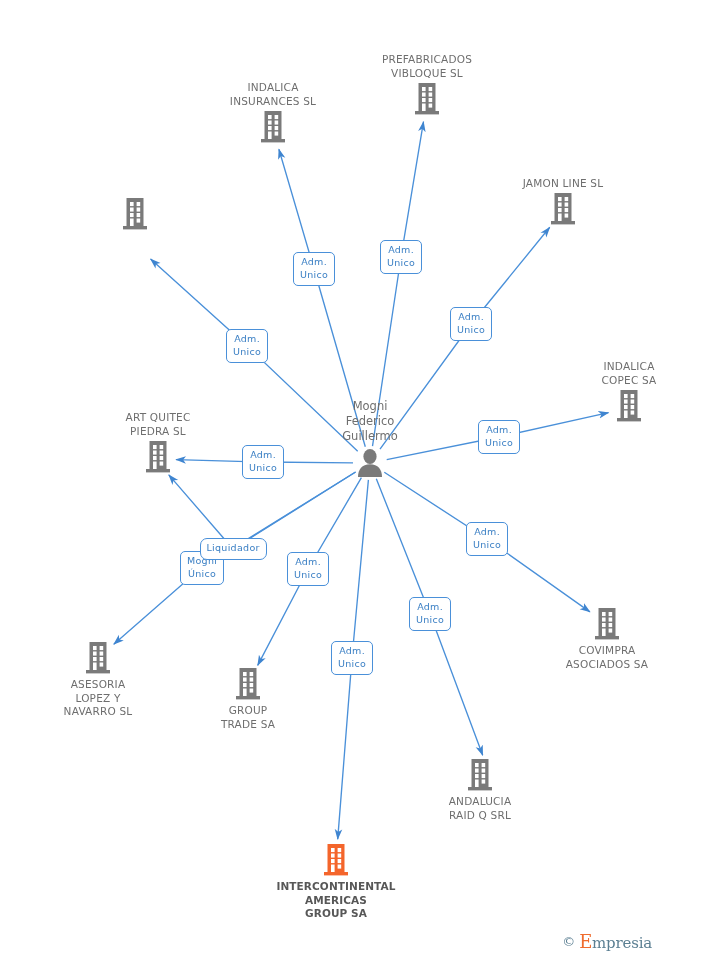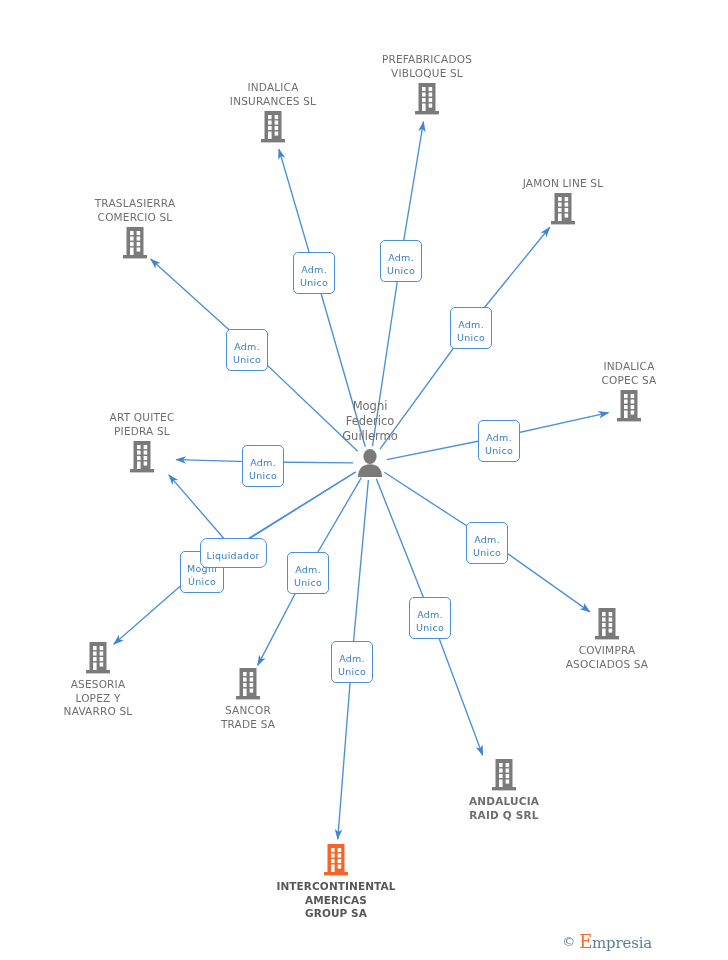--- a/index.html
+++ b/index.html
@@ -72,21 +72,21 @@
     position: absolute;
     box-sizing: border-box;
     background: #ffffff;
     border: 1.3px solid #4a90d9;
     border-radius: 5px;
     color: #3a7fc4;
     font-family: "DejaVu Sans", sans-serif;
     font-size: 9.5px;
     line-height: 12.5px;
     text-align: center;
-    padding: 11px 6px 4px 6px;
+    padding: 3px 6px 4px 6px;
     white-space: pre-line;
     z-index: 8;
     letter-spacing: 0.3px;
   }
   .edge-label.wide {
     white-space: nowrap;
   }
   .watermark {
     position: absolute;
     right: 8px;
@@ -180,22 +180,20 @@
             <rect x="10" y="10.5" width="3.6" height="4.1" fill="#ffffff"></rect>
             <rect x="16.6" y="10.5" width="3.6" height="4.1" fill="#ffffff"></rect>
             <rect x="10" y="16" width="3.6" height="4.1" fill="#ffffff"></rect>
             <rect x="16.6" y="16" width="3.6" height="4.1" fill="#ffffff"></rect>
             <rect x="16.6" y="21.5" width="3.6" height="4.1" fill="#ffffff"></rect>
             <rect x="10" y="21.5" width="3.6" height="7.5" fill="#ffffff"></rect>
             <rect x="3" y="29" width="24" height="3.4" fill="#7a7a7a"></rect>
           </svg></span>
       </div>
       <div class="node label-above" style="left: 135px; top: 197px;">
-        <span class="node-label">TRASLASIERRA
-COMERCIO SL</span>
         <span class="icon-wrap"><svg width="30" height="34" viewBox="0 0 30 34">
             <path d="M6.5 1 H23.5 V29 H6.5 Z" fill="#7a7a7a"></path>
             <rect x="10" y="5" width="3.6" height="4.1" fill="#ffffff"></rect>
             <rect x="16.6" y="5" width="3.6" height="4.1" fill="#ffffff"></rect>
             <rect x="10" y="10.5" width="3.6" height="4.1" fill="#ffffff"></rect>
             <rect x="16.6" y="10.5" width="3.6" height="4.1" fill="#ffffff"></rect>
             <rect x="10" y="16" width="3.6" height="4.1" fill="#ffffff"></rect>
             <rect x="16.6" y="16" width="3.6" height="4.1" fill="#ffffff"></rect>
             <rect x="16.6" y="21.5" width="3.6" height="4.1" fill="#ffffff"></rect>
             <rect x="10" y="21.5" width="3.6" height="7.5" fill="#ffffff"></rect>
@@ -211,21 +209,21 @@
             <rect x="16.6" y="5" width="3.6" height="4.1" fill="#ffffff"></rect>
             <rect x="10" y="10.5" width="3.6" height="4.1" fill="#ffffff"></rect>
             <rect x="16.6" y="10.5" width="3.6" height="4.1" fill="#ffffff"></rect>
             <rect x="10" y="16" width="3.6" height="4.1" fill="#ffffff"></rect>
             <rect x="16.6" y="16" width="3.6" height="4.1" fill="#ffffff"></rect>
             <rect x="16.6" y="21.5" width="3.6" height="4.1" fill="#ffffff"></rect>
             <rect x="10" y="21.5" width="3.6" height="7.5" fill="#ffffff"></rect>
             <rect x="3" y="29" width="24" height="3.4" fill="#7a7a7a"></rect>
           </svg></span>
       </div>
-      <div class="node label-above" style="left: 142px; top: 411px;">
+      <div class="node label-above" style="left: 158px; top: 411px;">
         <span class="node-label">ART QUITEC
 PIEDRA SL</span>
         <span class="icon-wrap"><svg width="30" height="34" viewBox="0 0 30 34">
             <path d="M6.5 1 H23.5 V29 H6.5 Z" fill="#7a7a7a"></path>
             <rect x="10" y="5" width="3.6" height="4.1" fill="#ffffff"></rect>
             <rect x="16.6" y="5" width="3.6" height="4.1" fill="#ffffff"></rect>
             <rect x="10" y="10.5" width="3.6" height="4.1" fill="#ffffff"></rect>
             <rect x="16.6" y="10.5" width="3.6" height="4.1" fill="#ffffff"></rect>
             <rect x="10" y="16" width="3.6" height="4.1" fill="#ffffff"></rect>
             <rect x="16.6" y="16" width="3.6" height="4.1" fill="#ffffff"></rect>
@@ -273,24 +271,24 @@
             <rect x="10" y="5" width="3.6" height="4.1" fill="#ffffff"></rect>
             <rect x="16.6" y="5" width="3.6" height="4.1" fill="#ffffff"></rect>
             <rect x="10" y="10.5" width="3.6" height="4.1" fill="#ffffff"></rect>
             <rect x="16.6" y="10.5" width="3.6" height="4.1" fill="#ffffff"></rect>
             <rect x="10" y="16" width="3.6" height="4.1" fill="#ffffff"></rect>
             <rect x="16.6" y="16" width="3.6" height="4.1" fill="#ffffff"></rect>
             <rect x="16.6" y="21.5" width="3.6" height="4.1" fill="#ffffff"></rect>
             <rect x="10" y="21.5" width="3.6" height="7.5" fill="#ffffff"></rect>
             <rect x="3" y="29" width="24" height="3.4" fill="#7a7a7a"></rect>
           </svg></span>
-        <span class="node-label">SANCOR
+        <span class="node-label">GROUP
 TRADE SA</span>
       </div>
-      <div class="node label-below" style="left: 504px; top: 758px; font-weight: bold;">
+      <div class="node label-below" style="left: 480px; top: 758px;">
         <span class="icon-wrap"><svg width="30" height="34" viewBox="0 0 30 34">
             <path d="M6.5 1 H23.5 V29 H6.5 Z" fill="#7a7a7a"></path>
             <rect x="10" y="5" width="3.6" height="4.1" fill="#ffffff"></rect>
             <rect x="16.6" y="5" width="3.6" height="4.1" fill="#ffffff"></rect>
             <rect x="10" y="10.5" width="3.6" height="4.1" fill="#ffffff"></rect>
             <rect x="16.6" y="10.5" width="3.6" height="4.1" fill="#ffffff"></rect>
             <rect x="10" y="16" width="3.6" height="4.1" fill="#ffffff"></rect>
             <rect x="16.6" y="16" width="3.6" height="4.1" fill="#ffffff"></rect>
             <rect x="16.6" y="21.5" width="3.6" height="4.1" fill="#ffffff"></rect>
             <rect x="10" y="21.5" width="3.6" height="7.5" fill="#ffffff"></rect>

